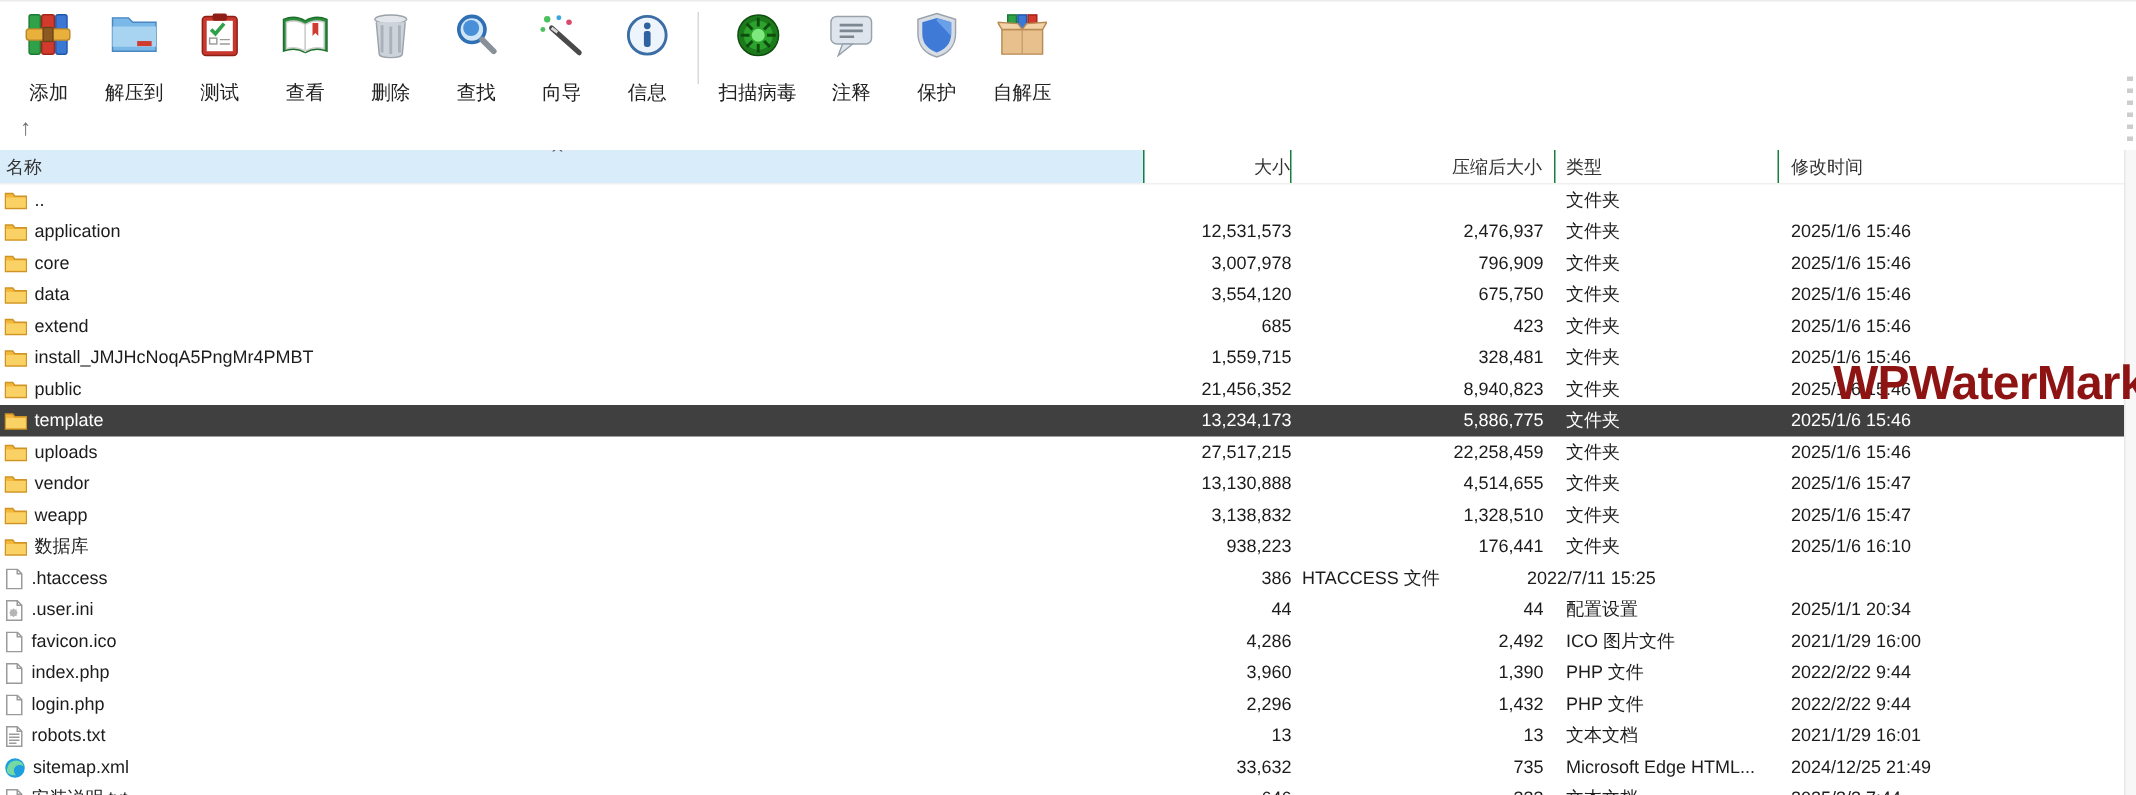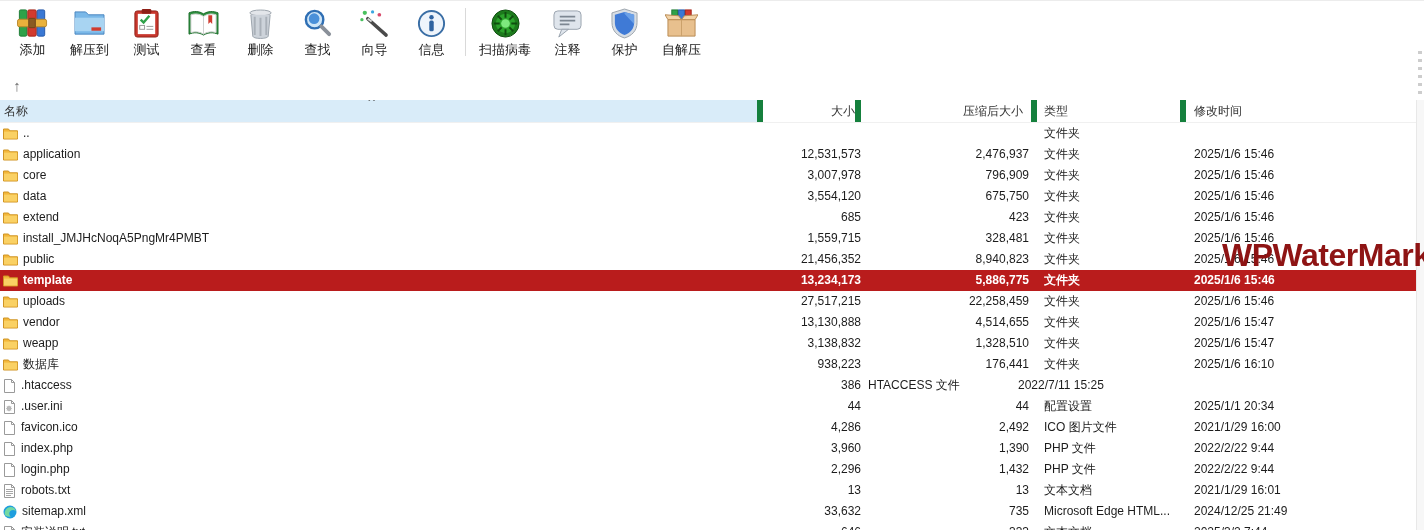--- a/index.html
+++ b/index.html
@@ -9,21 +9,21 @@
     font-size:12px;color:#1c1c1c;-webkit-font-smoothing:antialiased;
   }
   .top-border{position:absolute;top:0;left:0;right:0;height:1px;background:#ececec;}
 
   
   .toolbar{
     position:absolute;top:4px;left:4px;display:flex;align-items:flex-start;
   }
   .tb-btn{
     width:55px;padding:2px 0 3px 0;display:flex;flex-direction:column;align-items:center;
-    gap:4px;cursor:default;border:1px solid transparent;border-radius:3px;
+    gap:16px;cursor:default;border:1px solid transparent;border-radius:3px;
   }
   .tb-btn.wide{width:66px;}
   .tb-btn .tb-icon{height:32px;display:flex;align-items:center;justify-content:center;}
   .tb-btn .tb-label{font-size:13px;color:#222;white-space:nowrap;line-height:14px;}
   .tb-sep{width:1px;height:48px;background:#d9d9d9;margin:4px 5px 0 5px;flex:0 0 1px;}
 
   
   .up-btn{
     position:absolute;left:6px;top:74px;width:22px;height:22px;
     display:flex;align-items:center;justify-content:center;
@@ -40,21 +40,21 @@
   }
   .hdr{display:flex;height:22px;line-height:22px;border-bottom:1px solid #f0f0f0;position:relative;}
   .hdr .cell{box-sizing:border-box;color:#333;}
   .cell{box-sizing:border-box;white-space:nowrap;overflow:hidden;}
   .c-name {flex:0 0 763px;padding-left:4px;}
   .c-size {flex:0 0 98px; text-align:right;padding-right:0;}
   .c-pack {flex:0 0 176px;text-align:right;padding-right:8px;}
   .c-type {flex:0 0 149px;padding-left:7px;}
   .c-date {flex:1 1 auto;  padding-left:8px;}
   .hdr .c-name{background:#d9ecf9;}
-  .hdr .c-name,.hdr .c-size,.hdr .c-pack,.hdr .c-type{border-right:6px solid #15803d;}
+  .hdr .c-name,.hdr .c-size,.hdr .c-pack,.hdr .c-type{border-right:1px solid #15803d;}
   .sort-ind{
     position:absolute;left:367px;top:-3px;color:#555;font-size:11px;
     line-height:11px;font-family:"DejaVu Sans",sans-serif;
   }
   .rows{position:absolute;top:23px;left:0;right:0;bottom:0;overflow:hidden;}
   .row{display:flex;height:21px;line-height:21px;}
   .row .c-name{display:flex;align-items:center;gap:5px;padding-left:3px;}
   .row .fname{white-space:nowrap;}
   .row.selected{background:#0c7bd6;color:#fff;}
   .ficon{flex:0 0 auto;display:flex;align-items:center;}
@@ -346,21 +346,21 @@
             </svg>
           </span>
       <span class="fname">public</span>
     </div>
     <div class="cell c-size">21,456,352</div>
     <div class="cell c-pack">8,940,823</div>
     <div class="cell c-type">文件夹</div>
     <div class="cell c-date">2025/1/6 15:46</div>
   </div>
 
-  <div class="row selected" style="background: #b91c1c; font-weight: bold;">
+  <div class="row selected" style="background: #404040;">
     <div class="cell c-name">
       <span class="ficon">
             <svg width="15" height="13" viewBox="0 0 15 13">
               <path d="M.5 2h5l1.3 1.8h7.7V12H.5z" fill="#f3b73a" stroke="#cf9425"></path>
               <path d="M1 4.6h13.2V11.5H1z" fill="#fad164"></path>
             </svg>
           </span>
       <span class="fname">template</span>
     </div>
     <div class="cell c-size">13,234,173</div>

